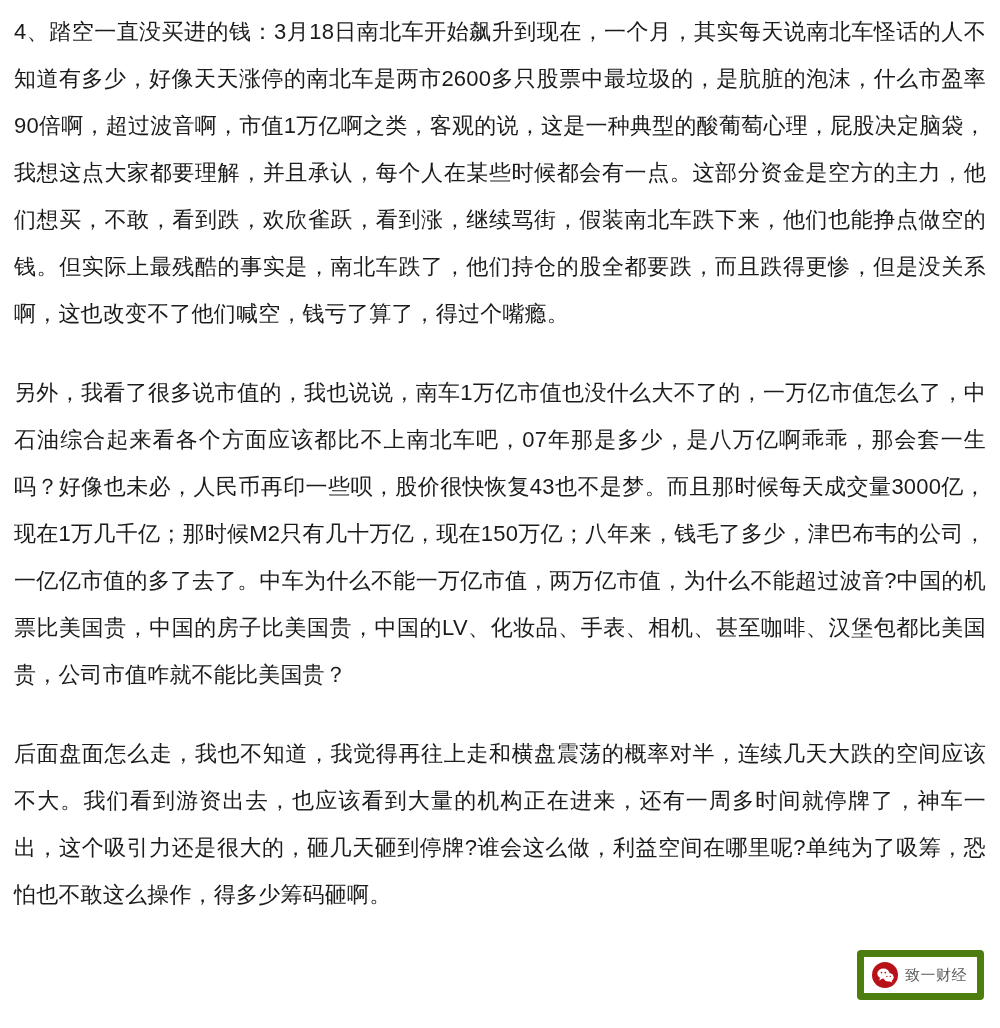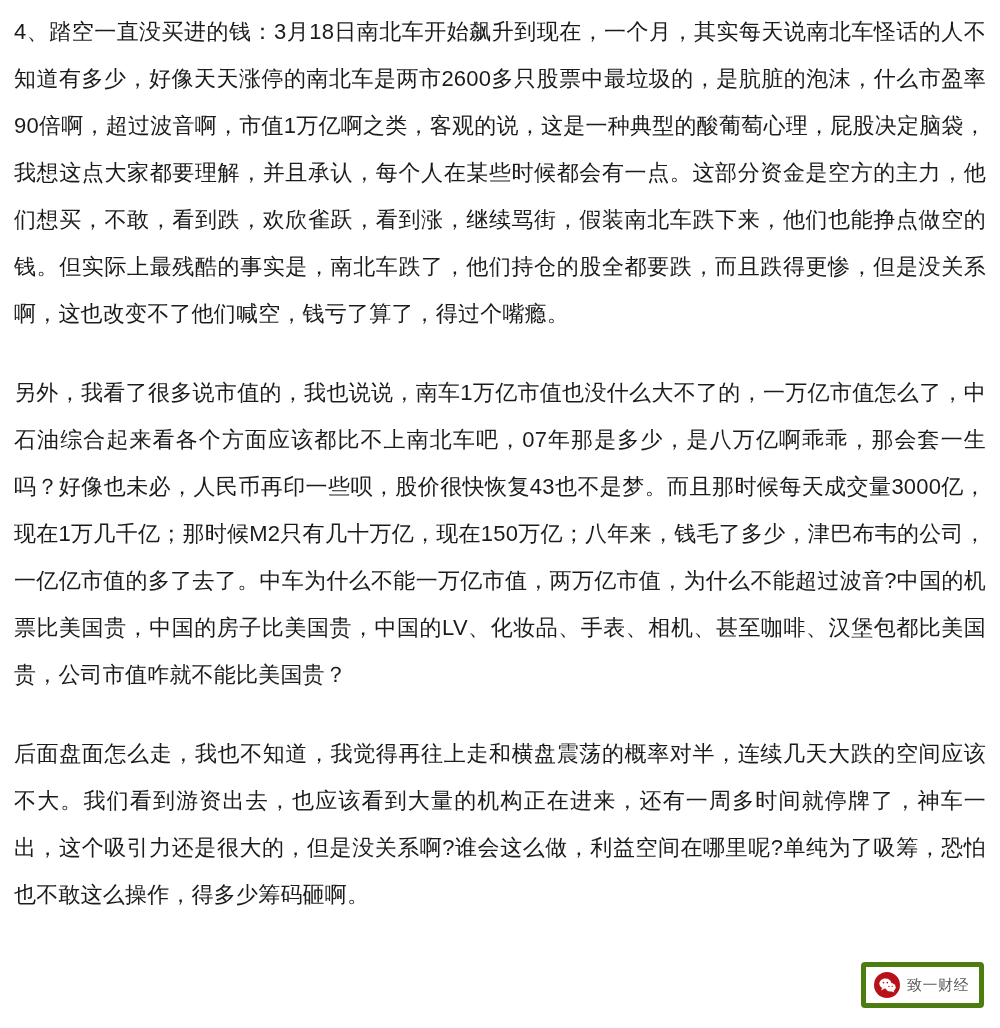--- a/index.html
+++ b/index.html
@@ -35,26 +35,26 @@
     margin-bottom: 0;
   }
   .para.tight {
     margin-bottom: 30px;
   }
 
   
   .watermark {
     position: absolute;
     right: 16px;
-    bottom: 20px;
+    bottom: 28px;
     display: flex;
     align-items: center;
     gap: 7px;
     padding: 5px 10px 5px 8px;
-    border: 5px solid #4d7c0f;
+    border: 7px solid #4d7c0f;
     border-radius: 4px;
     background: #ffffff;
   }
   .wm-logo {
     width: 26px;
     height: 26px;
     border-radius: 50%;
     background: #b7121a;
     display: flex;
     align-items: center;
@@ -71,21 +71,21 @@
 </style>
 </head>
 <body>
 
 <div class="page">
 
   <p class="para">4、踏空一直没买进的钱：3月18日南北车开始飙升到现在，一个月，其实每天说南北车怪话的人不知道有多少，好像天天涨停的南北车是两市2600多只股票中最垃圾的，是肮脏的泡沫，什么市盈率90倍啊，超过波音啊，市值1万亿啊之类，客观的说，这是一种典型的酸葡萄心理，屁股决定脑袋，我想这点大家都要理解，并且承认，每个人在某些时候都会有一点。这部分资金是空方的主力，他们想买，不敢，看到跌，欢欣雀跃，看到涨，继续骂街，假装南北车跌下来，他们也能挣点做空的钱。但实际上最残酷的事实是，南北车跌了，他们持仓的股全都要跌，而且跌得更惨，但是没关系啊，这也改变不了他们喊空，钱亏了算了，得过个嘴瘾。</p>
 
   <p class="para">另外，我看了很多说市值的，我也说说，南车1万亿市值也没什么大不了的，一万亿市值怎么了，中石油综合起来看各个方面应该都比不上南北车吧，07年那是多少，是八万亿啊乖乖，那会套一生吗？好像也未必，人民币再印一些呗，股价很快恢复43也不是梦。而且那时候每天成交量3000亿，现在1万几千亿；那时候M2只有几十万亿，现在150万亿；八年来，钱毛了多少，津巴布韦的公司，一亿亿市值的多了去了。中车为什么不能一万亿市值，两万亿市值，为什么不能超过波音?中国的机票比美国贵，中国的房子比美国贵，中国的LV、化妆品、手表、相机、甚至咖啡、汉堡包都比美国贵，公司市值咋就不能比美国贵？</p>
 
-  <p class="para tight">后面盘面怎么走，我也不知道，我觉得再往上走和横盘震荡的概率对半，连续几天大跌的空间应该不大。我们看到游资出去，也应该看到大量的机构正在进来，还有一周多时间就停牌了，神车一出，这个吸引力还是很大的，但是没关系啊?谁会这么做，利益空间在哪里呢?单纯为了吸筹，恐怕也不敢这么操作，得多少筹码砸啊。</p>
+  <p class="para tight">后面盘面怎么走，我也不知道，我觉得再往上走和横盘震荡的概率对半，连续几天大跌的空间应该不大。我们看到游资出去，也应该看到大量的机构正在进来，还有一周多时间就停牌了，神车一出，这个吸引力还是很大的，砸几天砸到停牌?谁会这么做，利益空间在哪里呢?单纯为了吸筹，恐怕也不敢这么操作，得多少筹码砸啊。</p>
 
   <div class="watermark">
     <span class="wm-logo">
       <svg width="17" height="15" viewBox="0 0 17 15" aria-hidden="true">
         <ellipse cx="6.4" cy="5.6" rx="6.1" ry="5.1" fill="#ffffff"></ellipse>
         <polygon points="3.2,9.6 2.2,12.6 5.6,10.6" fill="#ffffff"></polygon>
         <ellipse cx="11.6" cy="9.2" rx="5.1" ry="4.3" fill="#ffffff"></ellipse>
         <polygon points="14.4,12.3 15.4,14.6 12.3,13.2" fill="#ffffff"></polygon>
         <circle cx="4.5" cy="4.6" r="0.85" fill="#b7121a"></circle>
         <circle cx="8.3" cy="4.6" r="0.85" fill="#b7121a"></circle>

